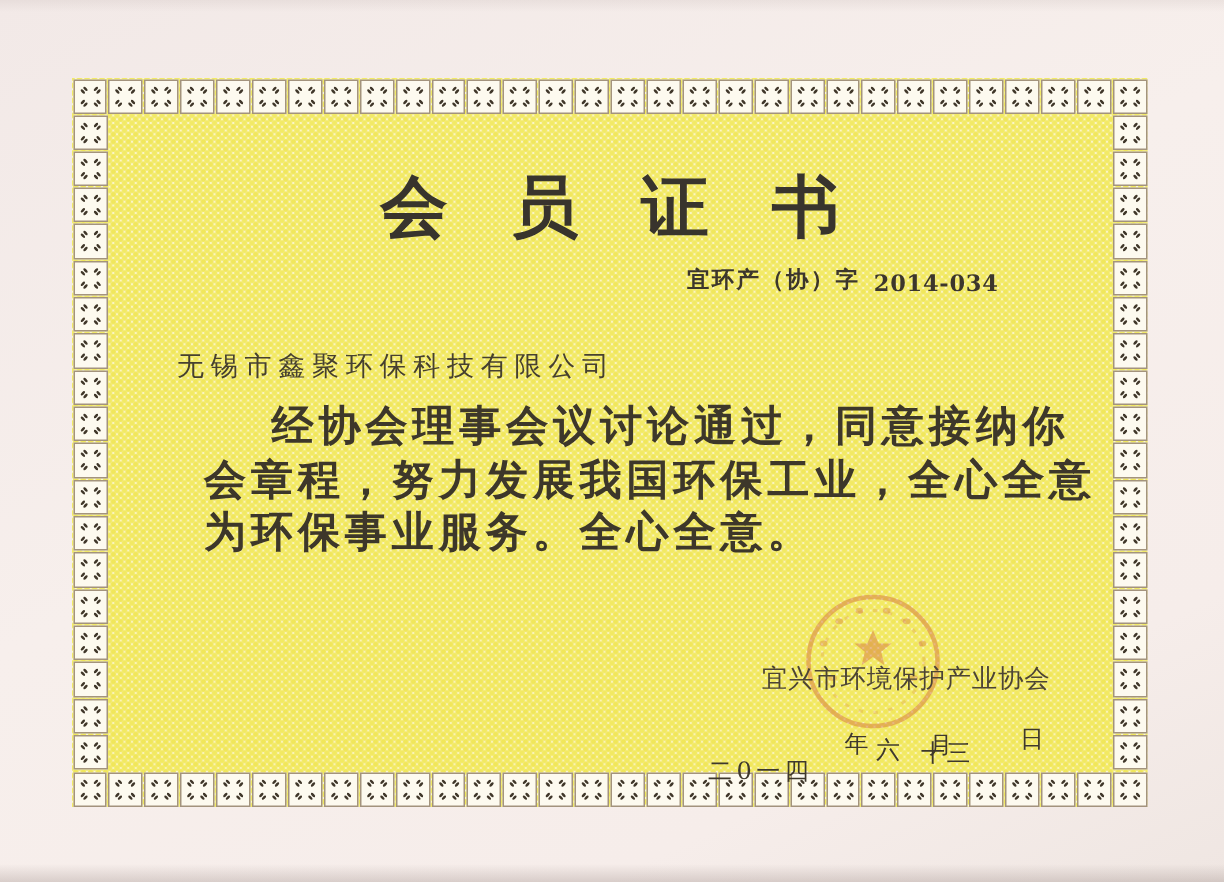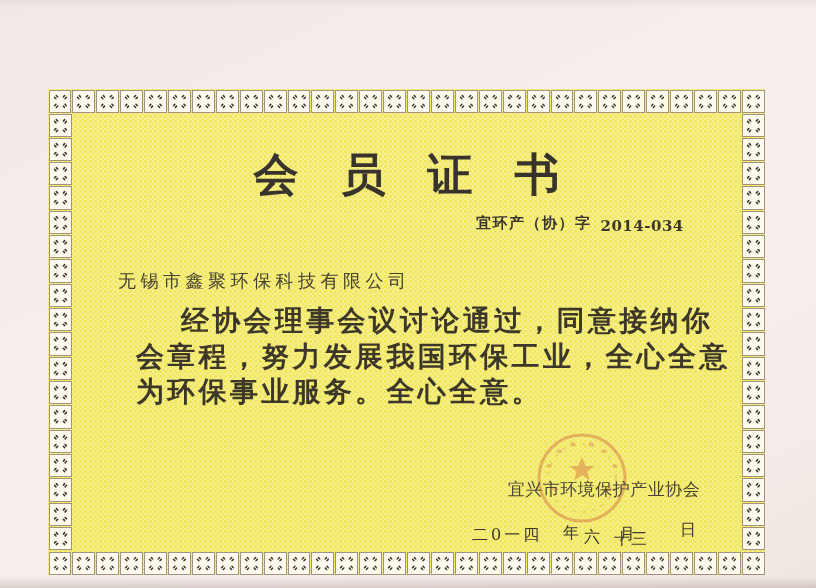--- a/index.html
+++ b/index.html
@@ -22,21 +22,20 @@
   }
   
   .cert{
     position:absolute;left:48px;top:52px;width:717px;height:486px;
     background-color:#fbf6d6;
     background-image:
       radial-gradient(circle,#f0e75c 1.5px, rgba(240,231,92,0) 2.2px),
       radial-gradient(circle,#f2ea66 1.5px, rgba(242,234,102,0) 2.2px);
     background-size:5px 5px;
     background-position:0 0, 2.5px 2.5px;
-    margin-top:37px;
   }
   .cert .tint{
     position:absolute;inset:24px;pointer-events:none;
     background:linear-gradient(180deg,rgba(244,234,100,.10),rgba(242,230,80,.22));
   }
   
   .strip{position:absolute;display:flex;}
   .strip.top{left:0;top:0;right:0;height:24px;flex-direction:row;}
   .strip.bottom{left:0;bottom:0;right:0;height:24px;flex-direction:row;}
   .strip.left{left:0;top:24px;bottom:24px;width:24px;flex-direction:column;}
@@ -47,41 +46,41 @@
   }
   .tile svg{position:absolute;inset:0;width:100%;height:100%;}
   
   .layer{position:absolute;inset:24px 24px;z-index:2;}
   .title{
     position:absolute;left:0;right:0;top:32px;text-align:center;
     font-size:45px;font-weight:700;color:#38342d;
     letter-spacing:42px;text-indent:42px;white-space:nowrap;
   }
   .serial{
-    position:absolute;left:404px;top:100px;white-space:nowrap;color:#3c362c;text-align:right;
+    position:absolute;left:386px;top:100px;white-space:nowrap;color:#3c362c;text-align:right;
   }
   .serial .prefix{font-size:15px;font-weight:700;letter-spacing:1.5px;}
   .serial .num{font-size:15px;font-weight:700;margin-left:9px;position:relative;top:3px;letter-spacing:0.5px;}
   .recipient{
     position:absolute;left:46px;top:156px;font-size:18px;color:#46402f;
     letter-spacing:4.5px;white-space:nowrap;text-align:center;
   }
   .body-text{
     position:absolute;left:40px;top:190px;width:616px;
     font-size:28px;font-weight:700;color:#3d372a;
     letter-spacing:3.3px;line-height:35.5px;padding-left:24px;
   }
   .body-text .line{white-space:nowrap;}
   .body-text .line:first-child{text-indent:45px;}
   .issuer{
     position:absolute;left:532px;top:365px;transform:translateX(-50%);
     font-size:17px;color:#4c4435;letter-spacing:0.5px;white-space:nowrap;
   }
   .date-row span{position:absolute;font-size:16px;color:#3e382c;white-space:nowrap;}
-  .d-year {left:400px;top:412px;letter-spacing:3px;}
+  .d-year {left:400px;top:428px;letter-spacing:3px;}
   .d-ylab {left:491px;top:410px;}
   .d-month{left:512px;top:414px;}
   .d-mlab {left:547px;top:411px;}
   .d-day  {left:542px;top:416px;font-size:15px;letter-spacing:1px;}
   .d-dlab {left:608px;top:407px;font-size:15px;}
   
   .seal{
     position:absolute;left:487px;top:342px;width:94px;height:94px;z-index:1;
     pointer-events:none;
   }

